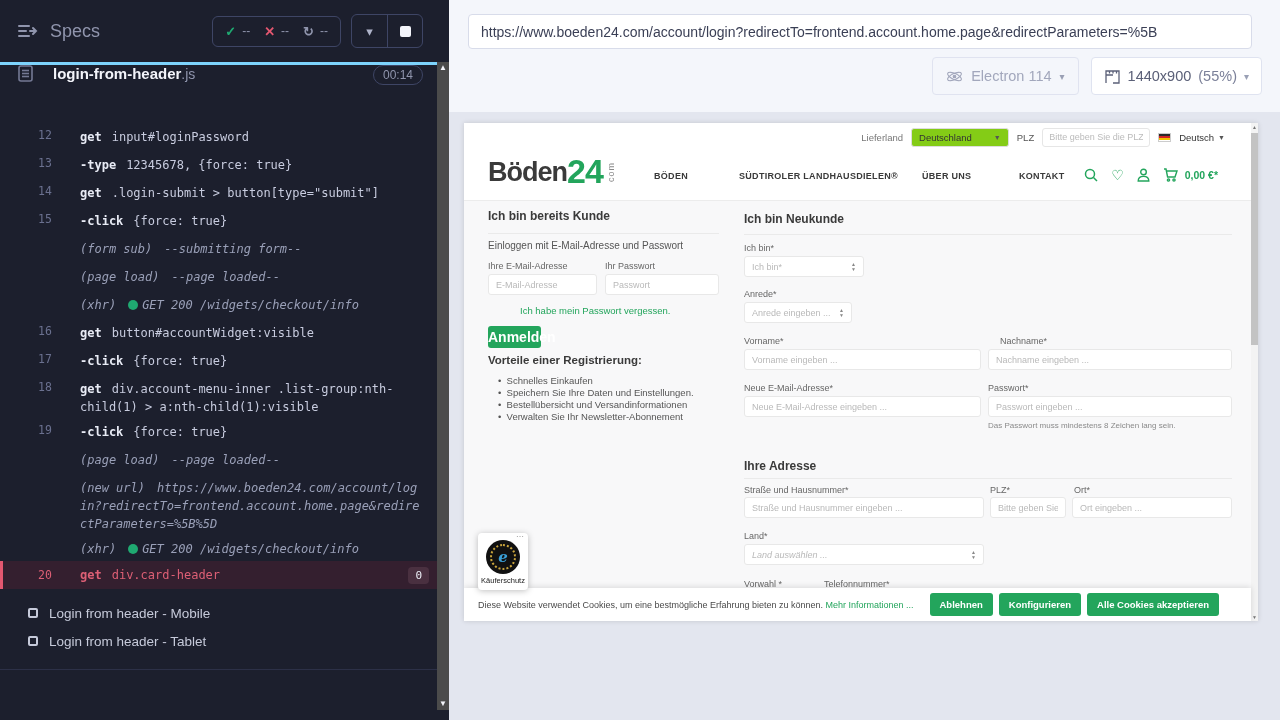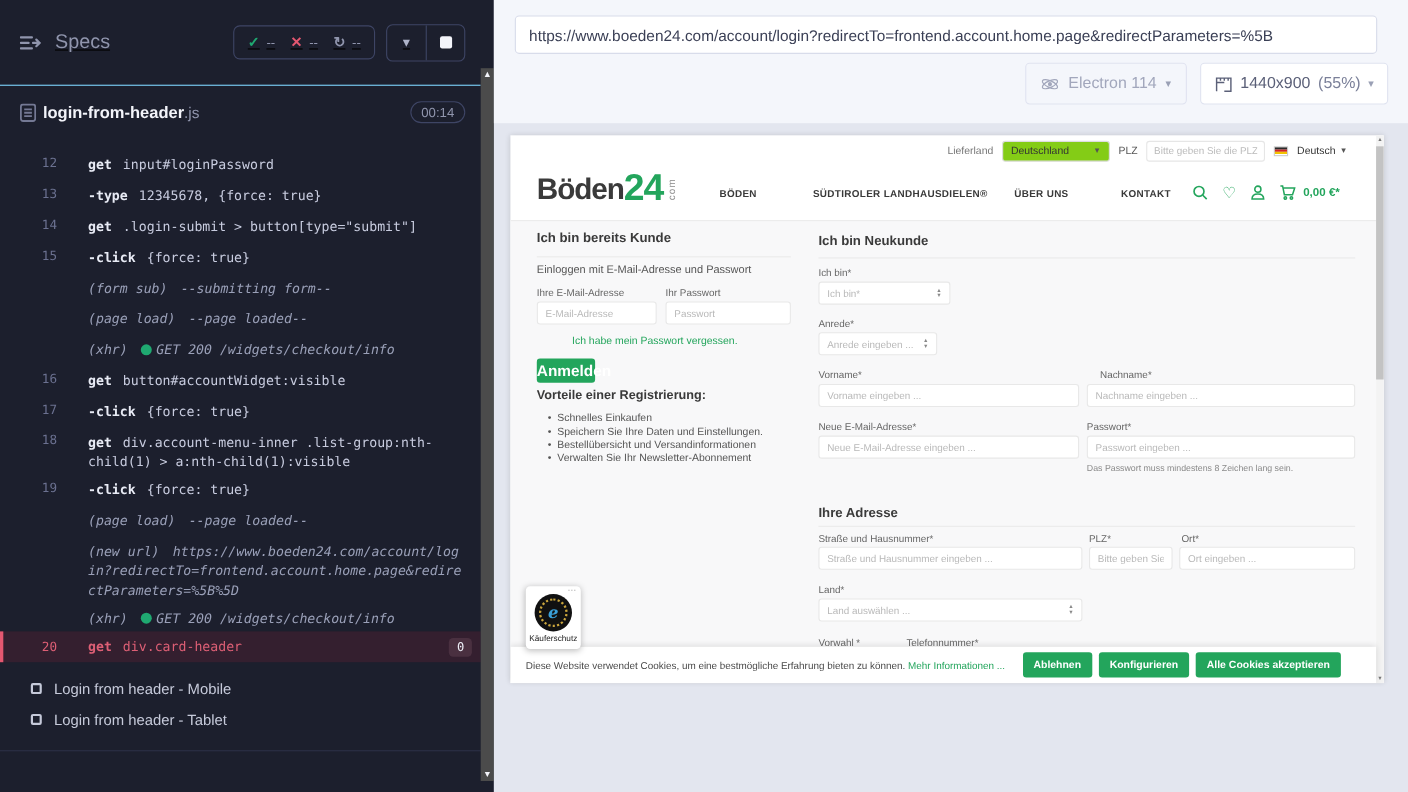--- a/index.html
+++ b/index.html
@@ -3,37 +3,37 @@
 <meta charset="utf-8">
 <style>
   * { margin:0; padding:0; box-sizing:border-box; }
   html,body { width:1280px; height:720px; overflow:hidden; background:#e3e6ef;
     font-family:"Liberation Sans", sans-serif; }
 
   
   .runner { position:absolute; left:0; top:0; width:449px; height:720px; background:#1c1f2d; }
   .runner-inner { position:absolute; left:0; top:0; width:437px; height:720px; }
 
-  .runner-header { height:78px; display:flex; align-items:center; justify-content:space-between;
-    padding:0 14px 0 18px; border-bottom:1px solid #7dd3fc;text-decoration:underline; }
+  .runner-header { height:65px; display:flex; align-items:center; justify-content:space-between;
+    padding:0 14px 0 18px; border-bottom:3px solid #7dd3fc; }
   .runner-title-wrap { display:flex; align-items:center; gap:12px; }
   .runner-title { color:#9095ad; font-size:18px; }
   .stats-group { display:flex; align-items:center; gap:14px; border:1px solid #3e4565;
     border-radius:6px; padding:7px 12px; }
   .stat { display:flex; align-items:center; gap:6px; font-size:12px; color:#9095ad; }
   .stat .glyph { font-size:13px; font-weight:bold; }
   .glyph-pass { color:#1fa971; } .glyph-fail { color:#e45770; } .glyph-pend { color:#9095ad; }
   .ctrl-group { display:flex; align-items:stretch; border:1px solid #3e4565; border-radius:6px;
     margin-left:10px; overflow:hidden; }
   .ctrl-btn { display:flex; align-items:center; justify-content:center; width:35px; height:32px;
     color:#aeb3c9; font-size:13px; cursor:pointer; }
   .ctrl-btn + .ctrl-btn { border-left:1px solid #3e4565; }
   .stop-square { width:11px; height:11px; background:#f3f4fa; border-radius:2px; }
 
-  .spec-row { height:48px; display:flex; align-items:center; padding:0 14px 0 18px; gap:6px; }
+  .spec-row { height:48px; display:flex; align-items:flex-start; padding:0 14px 0 18px; gap:20px; }
   .spec-name { color:#f3f4fa; font-weight:bold; font-size:15px; }
   .spec-ext { color:#9095ad; font-weight:normal; font-size:14px; }
   .spec-duration { margin-left:auto; border:1px solid #3e4565; border-radius:11px;
     color:#9095ad; font-size:12px; padding:2px 9px; }
 
   .cmd-log { padding-top:8px; font-family:"DejaVu Sans Mono", monospace; font-size:12px; }
   .log-row { display:flex; align-items:flex-start; min-height:28px; padding-top:7px; cursor:pointer; }
   .log-num { flex:none; width:42px; margin-left:38px; color:#6b7190; font-size:11.5px; }
   .log-body { flex:1; padding-right:14px; word-break:break-word; color:#c8ccdf; line-height:18px; }
   .log-method { font-weight:bold; color:#e8ebf5; margin-right:10px; }
@@ -414,21 +414,21 @@
 
     <div class="sec-title" style="left:280px; top:336px;">Ihre Adresse</div>
     <div class="sec-divider" style="left:280px; top:355px; width:488px;"></div>
     <div class="form-label" style="left:280px; top:362px;">Straße und Hausnummer*</div>
     <div class="form-label" style="left:526px; top:362px;">PLZ*</div>
     <div class="form-label" style="left:610px; top:362px;">Ort*</div>
     <input class="site-input" style="left: 280px; top: 374px; width: 240px;" placeholder="Straße und Hausnummer eingeben ...">
     <input class="site-input" style="left: 526px; top: 374px; width: 76px;" placeholder="Bitte geben Sie die">
     <input class="site-input" style="left: 608px; top: 374px; width: 160px;" placeholder="Ort eingeben ...">
     <div class="form-label" style="left:280px; top:408px;">Land*</div>
-    <div class="site-select" style="left:280px; top:421px; width:240px;">
+    <div class="site-select" style="left:280px; top:421px; width:240px;font-style:italic;">
       <span>Land auswählen ...</span>
       <span class="updown">
           <span>▲</span>
           <span>▼</span>
         </span>
     </div>
     <div class="form-label" style="left:280px; top:456px;">Vorwahl *</div>
     <div class="form-label" style="left:360px; top:456px;">Telefonnummer*</div>
 
     <div class="trust-badge">

